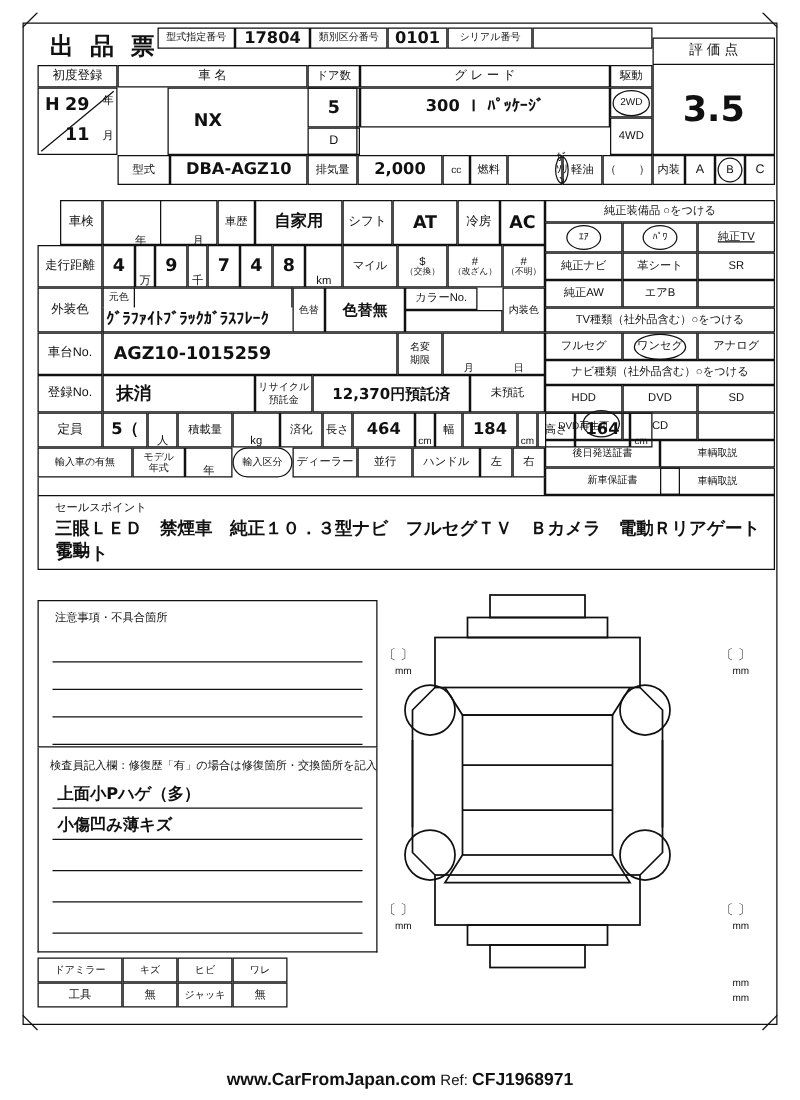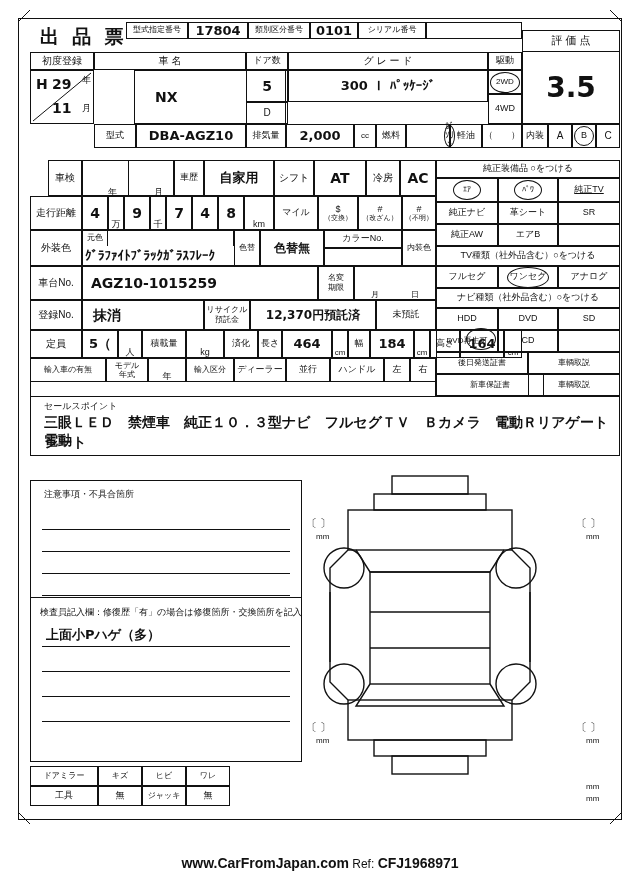--- a/index.html
+++ b/index.html
@@ -162,21 +162,21 @@
     <span class="t9">#</span>
     <span class="t7">（不明）</span>
   </div>
 
   <div class="bx t10" style="left:12px;top:220px;width:52px;height:36px;">外装色</div>
   <div class="bx t8" style="left:64px;top:220px;width:26px;height:16px;border-bottom:none;">元色</div>
   <div class="bx t13 hand bxl" style="left:64px;top:236px;width:152px;height:20px;border-top:none;border-right:none;padding-left:2px;">ｸﾞﾗﾌｧｲﾄﾌﾞﾗｯｸｶﾞﾗｽﾌﾚｰｸ</div>
   <div class="bx" style="left:90px;top:220px;width:126px;height:16px;border-bottom:none;border-left:none;"></div>
   <div class="bx t8" style="left:216px;top:220px;width:26px;height:36px;">色替</div>
   <div class="bx t12 hand" style="left:242px;top:220px;width:64px;height:36px;">色替無</div>
-  <div class="bx t9" style="left:306px;top:220px;width:78px;height:18px;">カラーNo.</div>
+  <div class="bx t9" style="left:306px;top:220px;width:58px;height:18px;">カラーNo.</div>
   <div class="bx" style="left:306px;top:238px;width:78px;height:18px;"></div>
   <div class="bx t8" style="left:384px;top:220px;width:34px;height:36px;line-height:1.15;">
       <span>内装色</span>
     </div>
 
   <div class="bx t9" style="left:418px;top:236px;width:184px;height:20px;">TV種類（社外品含む）○をつける</div>
   <div class="bx t9" style="left:418px;top:256px;width:62px;height:22px;">フルセグ</div>
   <div class="bx t9" style="left:480px;top:256px;width:60px;height:22px;">
     <span class="circle" style="width:40px;height:19px;font-size:9px;">ワンセグ</span>
   </div>
@@ -220,21 +220,21 @@
   <div class="bx t8" style="left:396px;top:320px;width:16px;height:28px;align-items:flex-end;">cm</div>
   <div class="bx t9" style="left:412px;top:320px;width:30px;height:28px;">高さ</div>
   <div class="bx t13 hand" style="left:442px;top:320px;width:44px;height:28px;">164</div>
   <div class="bx t8" style="left:486px;top:320px;width:18px;height:28px;align-items:flex-end;">cm</div>
 
   <div class="bx t9" style="left:12px;top:348px;width:76px;height:24px;">
     <span style="font-size:8px;">輸入車の有無</span>
   </div>
   <div class="bx t8" style="left:88px;top:348px;width:42px;height:24px;line-height:1.15;">モデル<br>年式</div>
   <div class="bx t9" style="left:130px;top:348px;width:38px;height:24px;align-items:flex-end;">年</div>
-  <div class="bx t8" style="left:168px;top:348px;width:48px;height:24px;">輸入区分</div>
+  <div class="bx t8" style="left:168px;top:348px;width:48px;height:24px;border-radius:12px;">輸入区分</div>
   <div class="bx t9" style="left:216px;top:348px;width:52px;height:24px;">ディーラー</div>
   <div class="bx t9" style="left:268px;top:348px;width:44px;height:24px;">並行</div>
   <div class="bx t9" style="left:312px;top:348px;width:54px;height:24px;">ハンドル</div>
   <div class="bx t9" style="left:366px;top:348px;width:26px;height:24px;">左</div>
   <div class="bx t9" style="left:392px;top:348px;width:26px;height:24px;">右</div>
 
   <div class="bx t8" style="left:418px;top:342px;width:92px;height:22px;">後日発送証書</div>
   <div class="bx t8" style="left:510px;top:342px;width:92px;height:22px;">車輌取説</div>
   <div class="bx t8" style="left:418px;top:364px;width:108px;height:22px;font-family:Liberation Mono, monospace;">新車保証書</div>
   <div class="bx t8" style="left:510px;top:364px;width:92px;height:22px;">車輌取説</div>
@@ -252,20 +252,23 @@
     <div style="border-bottom:1px solid #111;height:21px;"></div>
     <div style="border-bottom:1px solid #111;height:21px;"></div>
     <div style="border-bottom:1px solid #111;height:21px;"></div>
   </div>
 
   <div class="bx" style="left:12px;top:588px;width:272px;height:164px;border-top:none;"></div>
   <div class="abs t9" style="left:22px;top:596px;">検査員記入欄：修復歴「有」の場合は修復箇所・交換箇所を記入</div>
   <div class="abs" style="left:24px;top:612px;width:248px;">
     <div style="border-bottom:1px solid #111;height:24px;position:relative;">
       <span class="hand t13" style="position:absolute;left:4px;top:4px;">上面小Pハゲ（多）</span>
+    </div>
+    <div style="border-bottom:1px solid #111;height:24px;position:relative;">
+      <span class="hand t13" style="position:absolute;left:4px;top:4px;">小傷凹み薄キズ</span>
     </div>
     <div style="border-bottom:1px solid #111;height:24px;"></div>
     <div style="border-bottom:1px solid #111;height:24px;"></div>
     <div style="border-bottom:1px solid #111;height:24px;"></div>
   </div>
 
   <div class="bx t8" style="left:12px;top:756px;width:68px;height:20px;">ドアミラー</div>
   <div class="bx t8" style="left:80px;top:756px;width:44px;height:20px;">キズ</div>
   <div class="bx t8" style="left:124px;top:756px;width:44px;height:20px;">ヒビ</div>
   <div class="bx t8" style="left:168px;top:756px;width:44px;height:20px;">ワレ</div>

